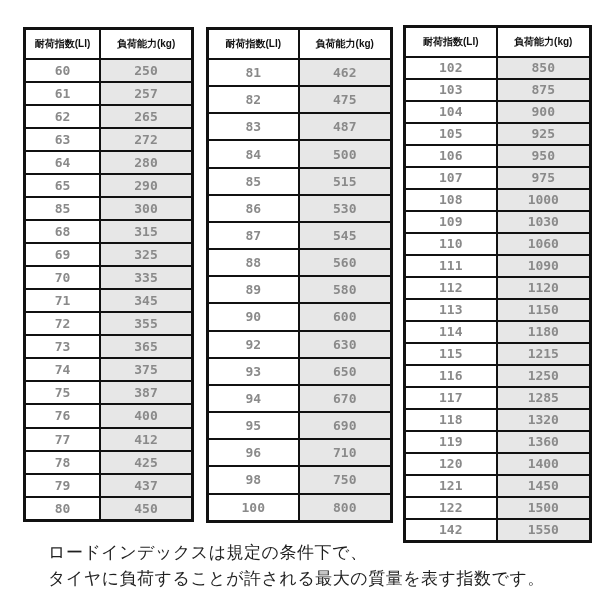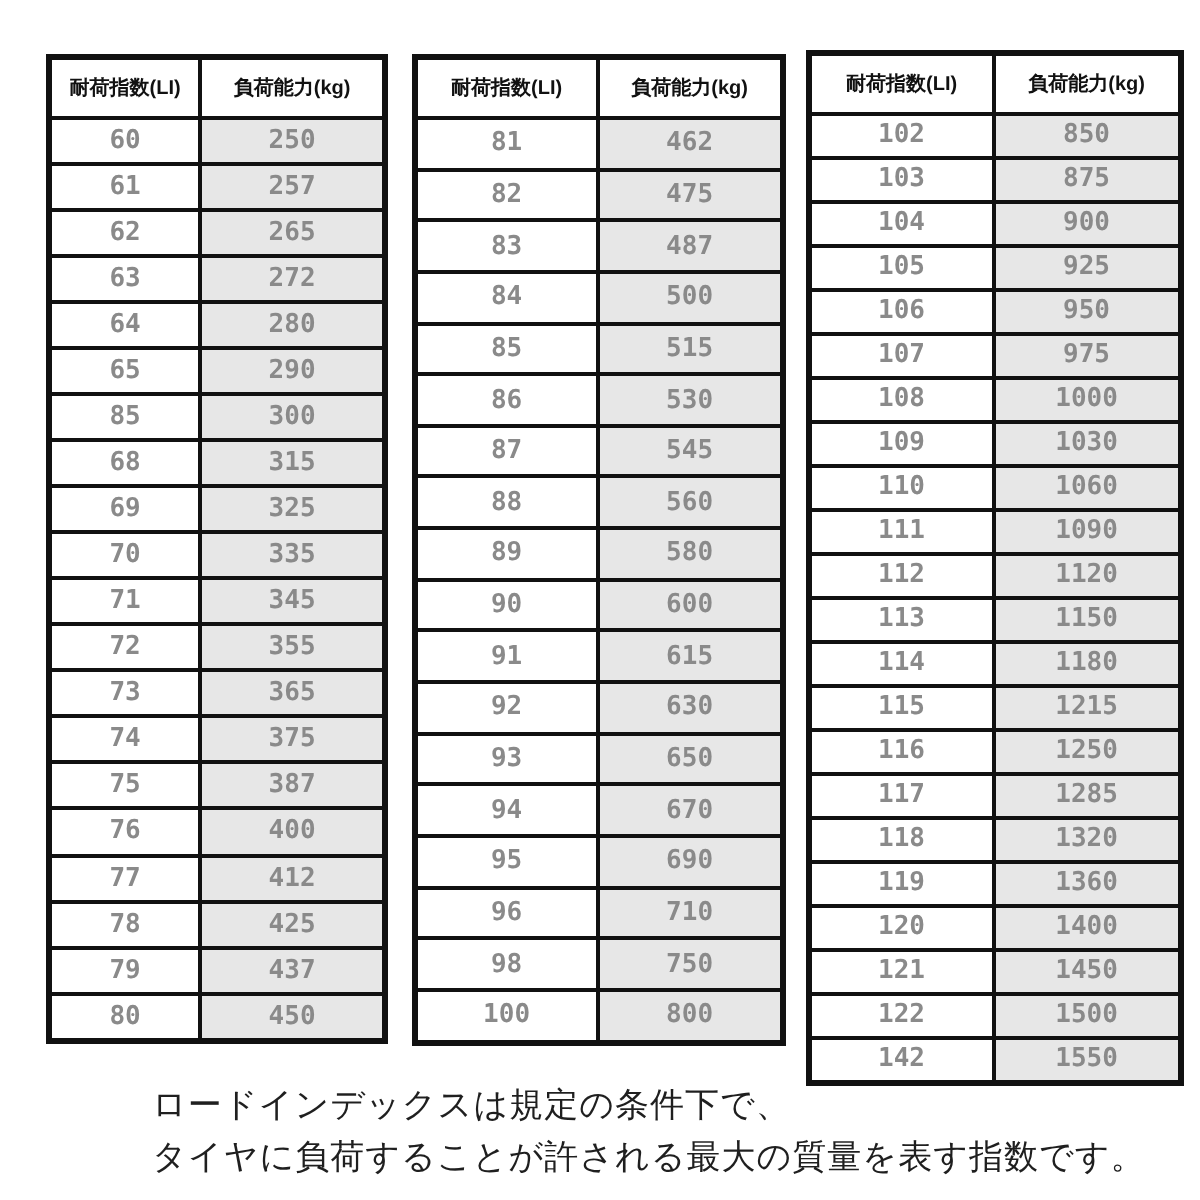--- a/index.html
+++ b/index.html
@@ -50,21 +50,21 @@
   .t2 { left: 206px; top: 27px; width: 187px; height: 496px; }
   .t3 { left: 403px; top: 25px; width: 189px; height: 518px; }
 
   .t1 col.c-li { width: 45%; }
   .t1 col.c-kg { width: 55%; }
   .t2 col.c-li, .t3 col.c-li { width: 49.5%; }
   .t2 col.c-kg, .t3 col.c-kg { width: 50.5%; }
 
   .footer {
     position: absolute;
-    left: 76px;
+    left: 48px;
     top: 540px;
     font-size: 17px;
     line-height: 26px;
     color: #1f1f1f;
     letter-spacing: 0.5px;
     white-space: nowrap;
   }
 </style>
 </head>
 <body>
@@ -210,24 +210,20 @@
       </tr>
       <tr>
         <td class="li">89</td>
         <td class="kg">580</td>
       </tr>
       <tr>
         <td class="li">90</td>
         <td class="kg">600</td>
       </tr>
       <tr>
-        <td class="li">91</td>
-        <td class="kg">615</td>
-      </tr>
-      <tr>
         <td class="li">92</td>
         <td class="kg">630</td>
       </tr>
       <tr>
         <td class="li">93</td>
         <td class="kg">650</td>
       </tr>
       <tr>
         <td class="li">94</td>
         <td class="kg">670</td>

